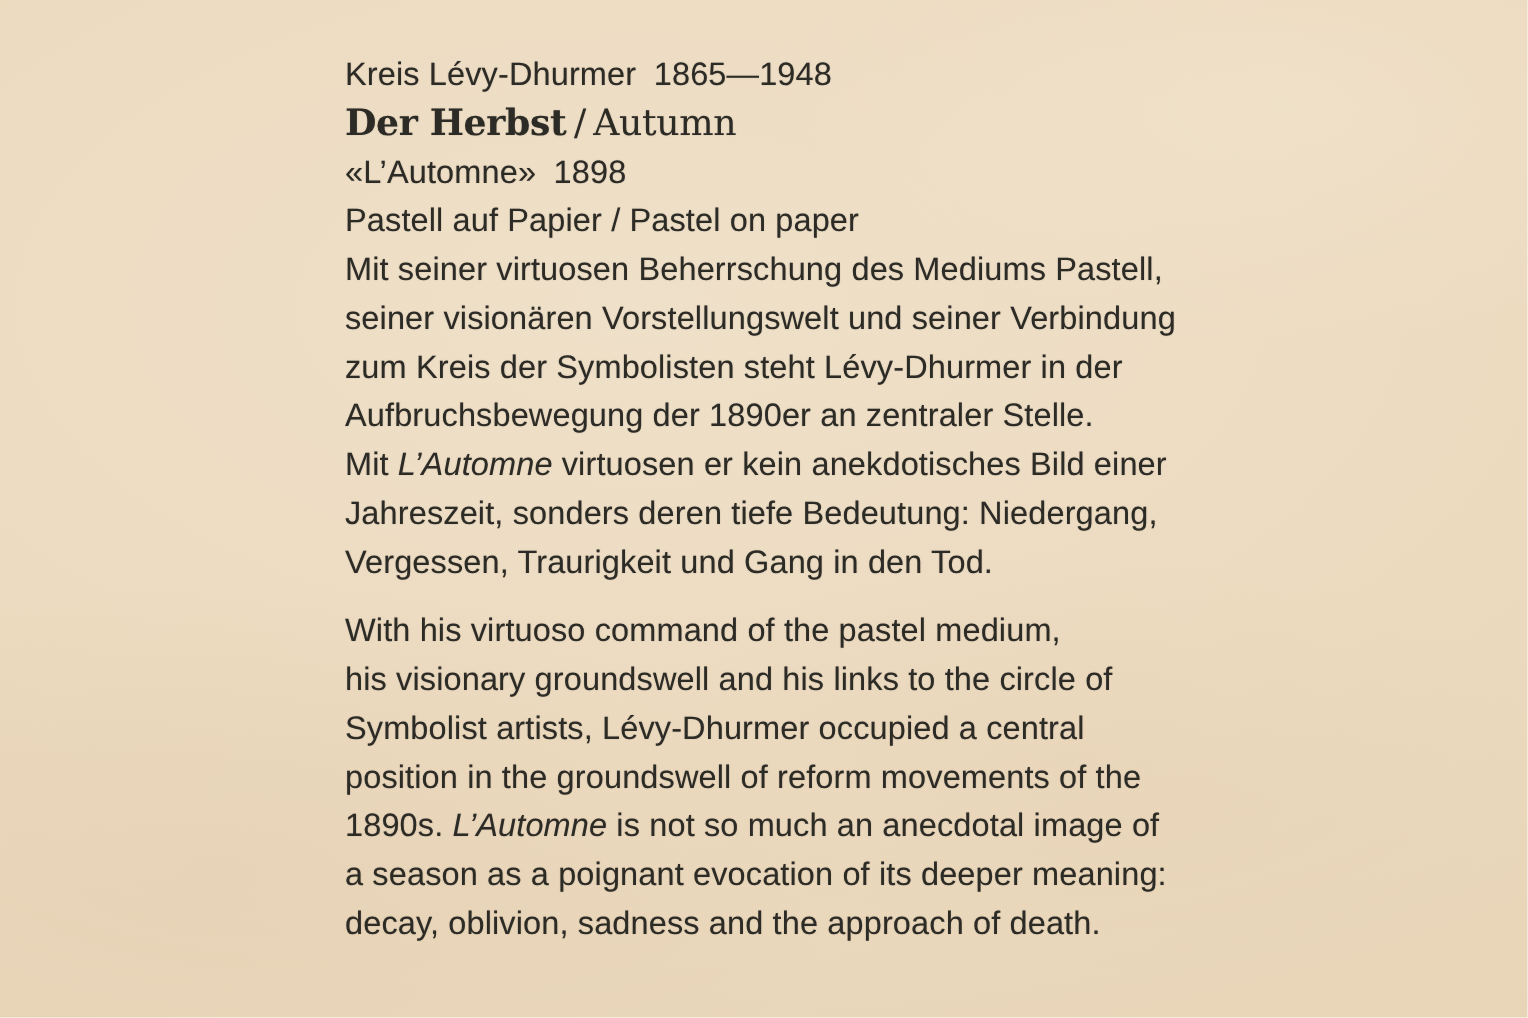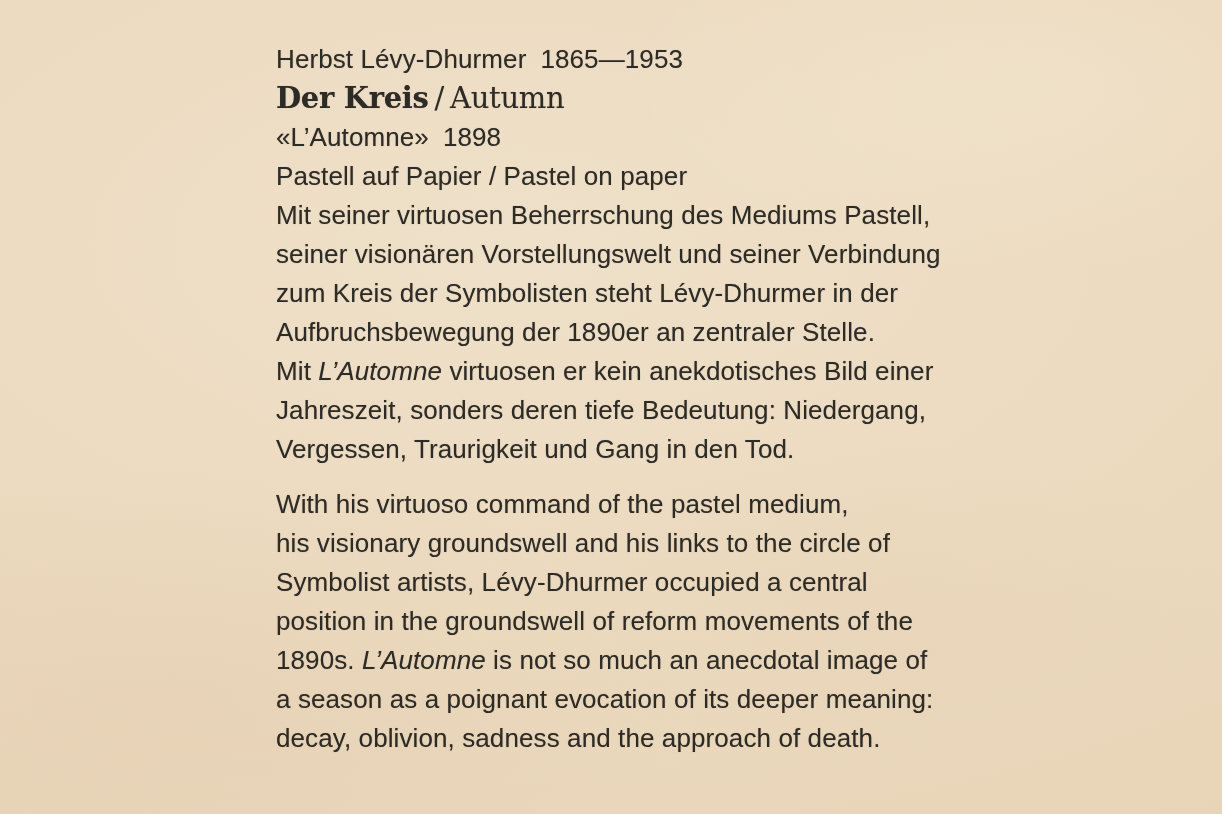--- a/index.html
+++ b/index.html
@@ -63,25 +63,25 @@
   .para em {
     font-style: italic;
   }
 </style>
 </head>
 <body style="--bg-light: #efe0c9; --bg-mid: #ebd9bd; --bg-dark: #e5d0b1; --ink: #2d2b26;">
 
 <div class="label">
 
   <div class="line">
-    <span>Herbst Lévy-Dhurmer</span><span class="wide-gap">1865—1953</span>
+    <span>Kreis Lévy-Dhurmer</span><span class="wide-gap">1865—1948</span>
   </div>
 
   <div class="line title-line">
-    <span class="bold">Der Kreis</span><span class="sep">/</span><span>Autumn</span>
+    <span class="bold">Der Herbst</span><span class="sep">/</span><span>Autumn</span>
   </div>
 
   <div class="line">
     <span>«L’Automne»</span><span class="wide-gap">1898</span>
   </div>
 
   <div class="line">Pastell auf Papier / Pastel on paper</div>
 
   <div class="para">
       <div class="line"><span>Mit seiner virtuosen Beherrschung des Mediums Pastell,</span></div>

